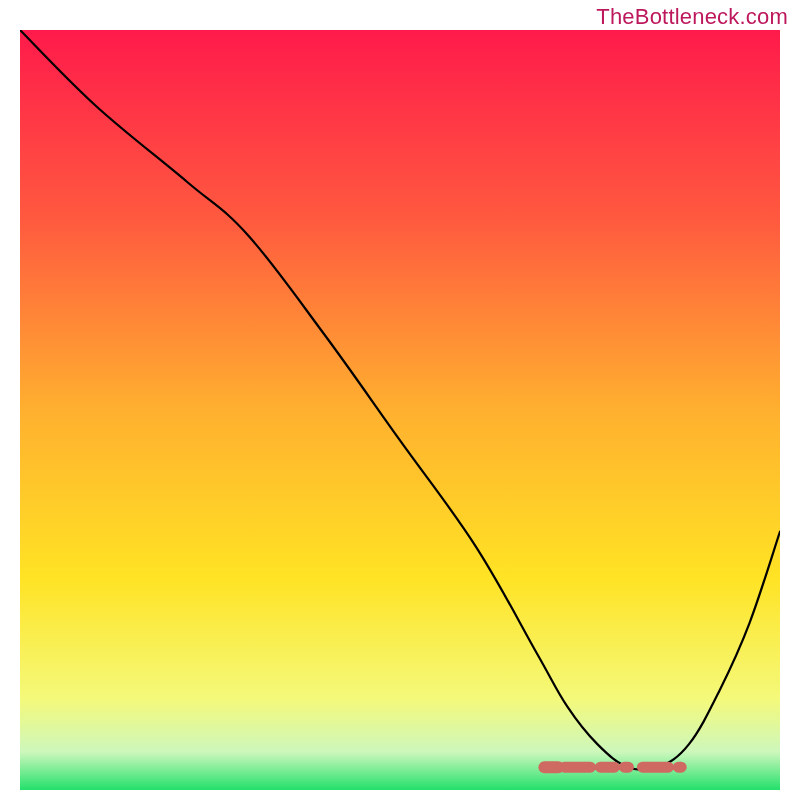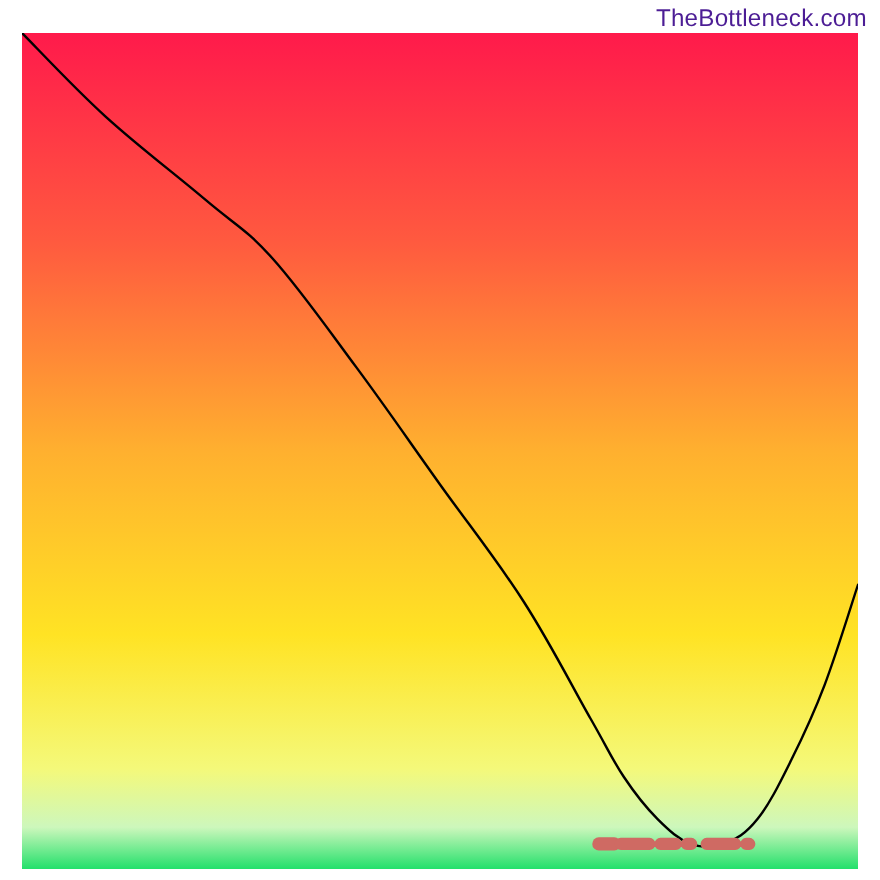--- a/index.html
+++ b/index.html
@@ -13,21 +13,21 @@
   }
   .stage {
     position: relative;
     width: 800px;
     height: 800px;
   }
   .watermark {
     position: absolute;
     top: 4px;
     right: 12px;
-    color: #4c1d95;
+    color: #be185d;
     font-size: 22px;
     font-weight: 400;
     letter-spacing: 0.2px;
     z-index: 30;
   }
   .plot {
     position: absolute;
     left: 20px;
     top: 30px;
     width: 760px;

